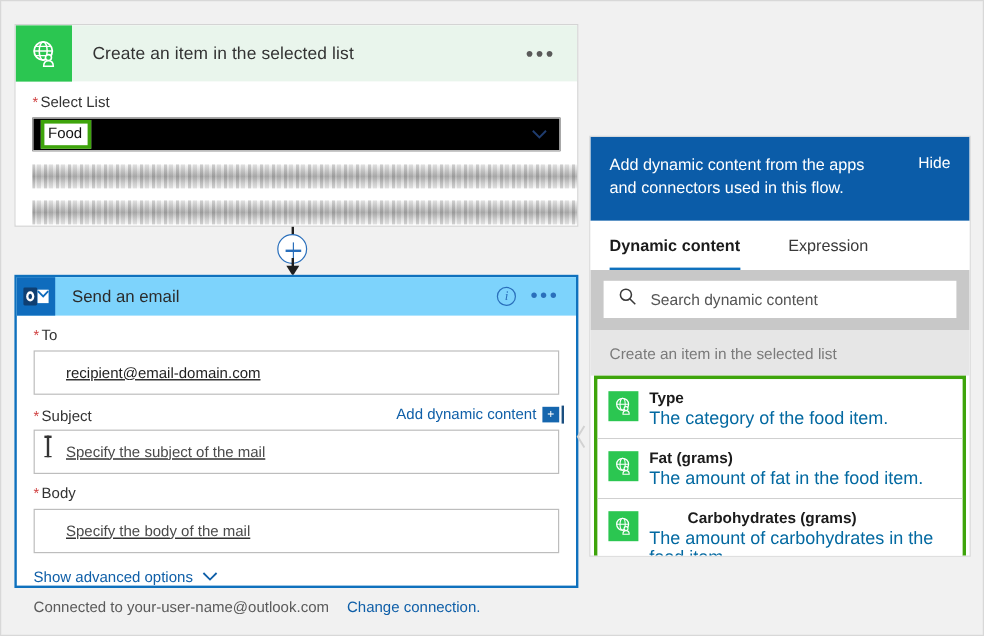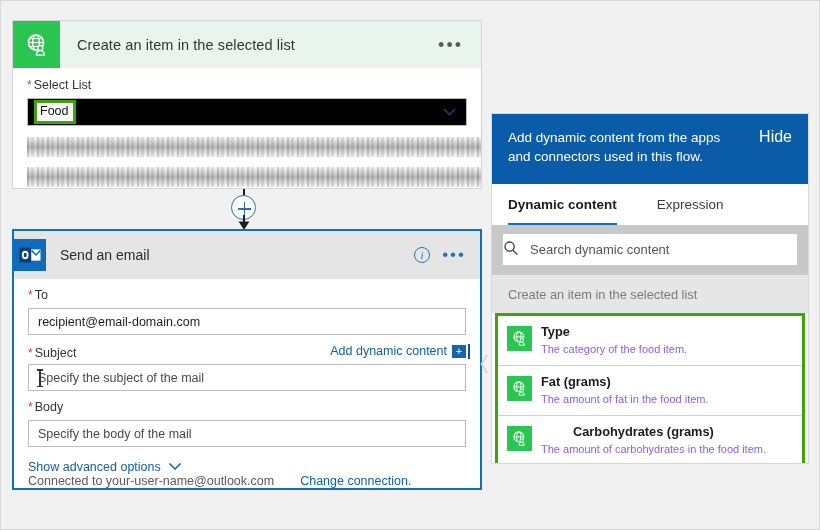--- a/index.html
+++ b/index.html
@@ -118,47 +118,48 @@
   
   #card-outlook {
     position: absolute;
     left: 11px; top: 228px;
     width: 470px; height: 261px;
     background: #ffffff;
     border: 2px solid #0f71bd;
   }
   .ol-header {
     display: flex; align-items: center;
-    height: 48px;
-    background: #e5e5e5;
+    height: 32px;
+    background: #7dd3fc;
   }
   .ol-icon-box {
     width: 32px; height: 32px;
     background: #0f6cbd;
     display: flex; align-items: center; justify-content: center;
     flex: none;
   }
   .ol-title { margin-left: 14px; font-size: 14px; color: #2b2b2b; }
   .ol-actions { margin-left: auto; display: flex; align-items: center; gap: 12px; margin-right: 14px; }
   .info-circle {
     width: 16px; height: 16px; border-radius: 50%;
     border: 1.3px solid #2a6fbb;
     color: #2a6fbb; font-size: 11px; font-style: italic;
     display:flex; align-items:center; justify-content:center;
     font-family: "Liberation Serif", serif;
   }
   .ol-ellipsis { color: #2a6fbb; font-size: 17px; letter-spacing: 2px; line-height: 6px; }
   .ol-body { padding: 9px 14px 0 14px; position: relative; }
   .input-box {
-    height: 27px;
+    height: 37px;
     border: 1px solid #bdbdbd;
     background: #fff;
     display: flex; align-items: center;
-    padding-left: 9px;
+    padding-left: 26px;
     font-size: 12.5px;
+    text-decoration: underline;
   }
   .input-value { color: #1f1f1f; }
   .input-ph { color: #4a4a4a; }
   .lbl-row { display: flex; align-items: flex-end; }
   .adc-link {
     margin-left: auto;
     display: flex; align-items: center; gap: 5px;
     color: #0f5fa8; font-size: 12.5px;
     cursor: pointer;
   }
@@ -182,21 +183,22 @@
   }
   .caret-ibeam::before { top: 0; }
   .caret-ibeam::after { bottom: 0; }
   .adv-link {
     color: #0f5fa8; font-size: 12.5px;
     display: flex; align-items: center; gap: 7px;
     margin-top: 13px;
     text-align: center;
   }
   .conn-foot {
-    display: flex; align-items: center; gap: 26px;
+    display: flex; align-items: center; gap: 15px;
+    margin-top: 11px;
     font-size: 12.5px;
   }
   .conn-foot-txt { color: #5a5a5a; }
   .conn-foot-link { color: #0f5fa8; }
 
   
   #panel-dynamic {
     position: absolute;
     left: 490px; top: 112px;
     width: 318px; height: 351px;
@@ -205,35 +207,36 @@
     overflow: hidden;
   }
   .pnl-header {
     background: #0b5ca8;
     color: #fff;
     padding: 14px 16px 15px 16px;
     display: flex; align-items: flex-start;
     height: 70px;
   }
   .pnl-header-txt { font-size: 13.5px; line-height: 19px; max-width: 225px; }
-  .pnl-hide { margin-left: auto; font-size: 16px; color: #fff; cursor: pointer; }
+  .pnl-hide { margin-left: auto; font-size: 13px; color: #fff; cursor: pointer; }
   .pnl-tabs {
     display: flex; background: #fff; height: 41px; align-items: center;
     padding-left: 16px; gap: 40px;
   }
   .pnl-tab { font-size: 13.5px; color: #3a3a3a; height: 41px; line-height: 41px; position: relative; }
   .pnl-tab.active { font-weight: bold; color: #1b1b1b; }
   .pnl-tab.active::after {
     content: ""; position: absolute; left: 0; right: 0; bottom: 0;
     height: 2.5px; background: #0f71bd;
   }
   .pnl-search-wrap { background: #c8c8c8; padding: 9px 11px 10px 11px; }
   .pnl-search {
     background: #fff; height: 31px;
     display: flex; align-items: center; gap: 11px;
+    padding-left: 12px;
   }
   .pnl-search-ph { color: #555; font-size: 13px; }
   .pnl-group {
     background: #e6e6e6;
     padding: 12px 16px 11px 16px;
     color: #7a7a7a; font-size: 12.8px;
   }
   .dc-list {
     border: 3px solid #3ea40b;
     margin: 0 3px 0 3px;
@@ -245,21 +248,21 @@
     background: #fff;
     border-bottom: 1px solid #d0d0d0;
   }
   .dc-item:last-child { border-bottom: none; }
   .dc-ico {
     width: 25px; height: 25px; background: #2bc651;
     flex: none; margin-top: 2px; margin-right: 9px;
     display:flex; align-items:center; justify-content:center;
   }
   .dc-name { font-size: 12.8px; font-weight: bold; color: #1b1b1b; line-height: 16px; }
-  .dc-desc { font-size: 11px; color: #8b5cf6; line-height: 16px; margin-top: 1px; }
+  .dc-desc { font-size: 15px; color: #0369a1; line-height: 16px; margin-top: 1px; }
 
   
   #collapse-handle {
     position: absolute; left: 477px; top: 345px;
     width: 12px; height: 36px;
   }
 </style>
 </head>
 <body>
 

